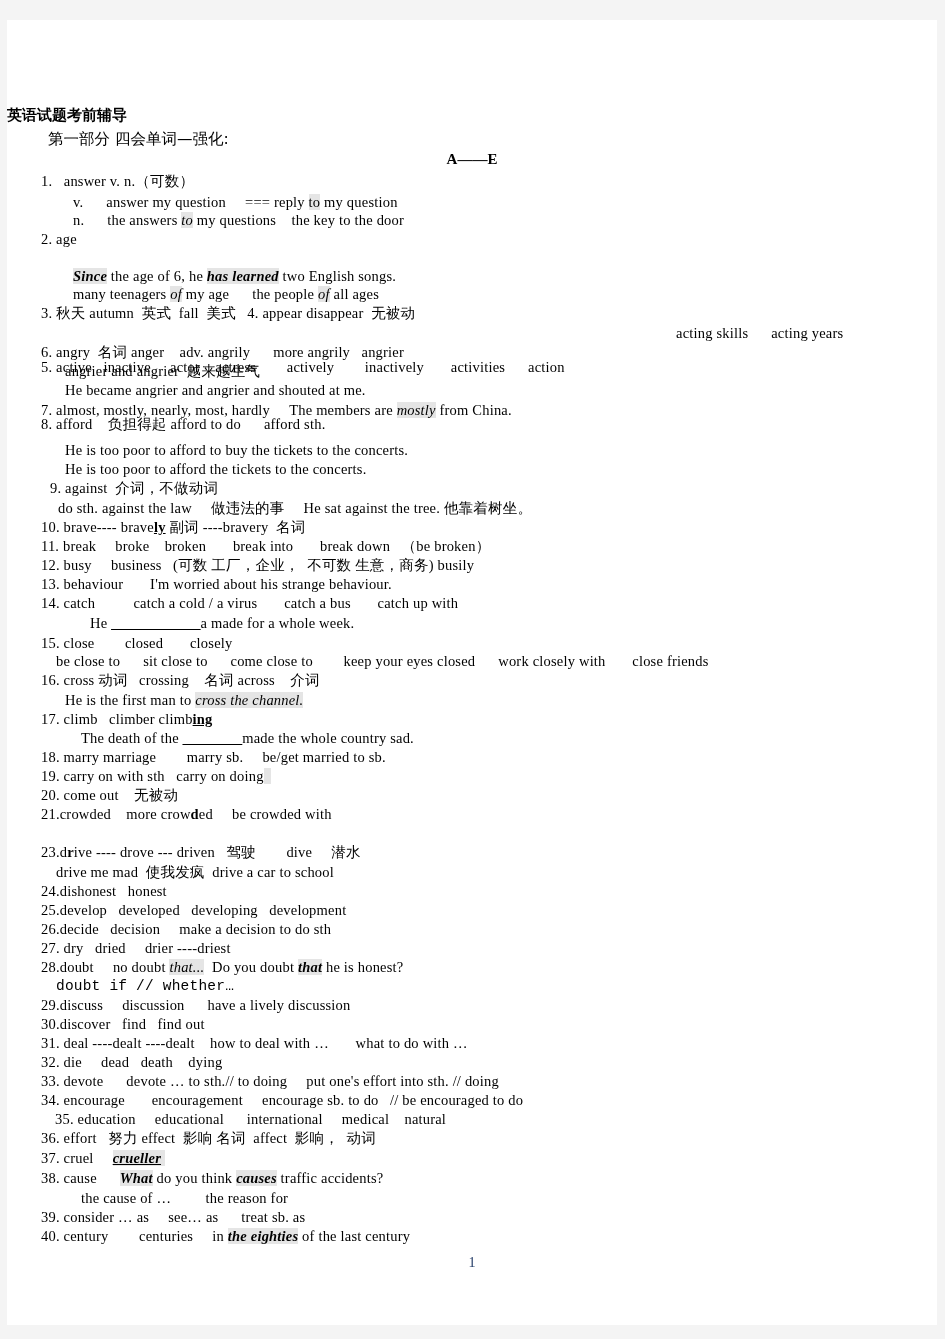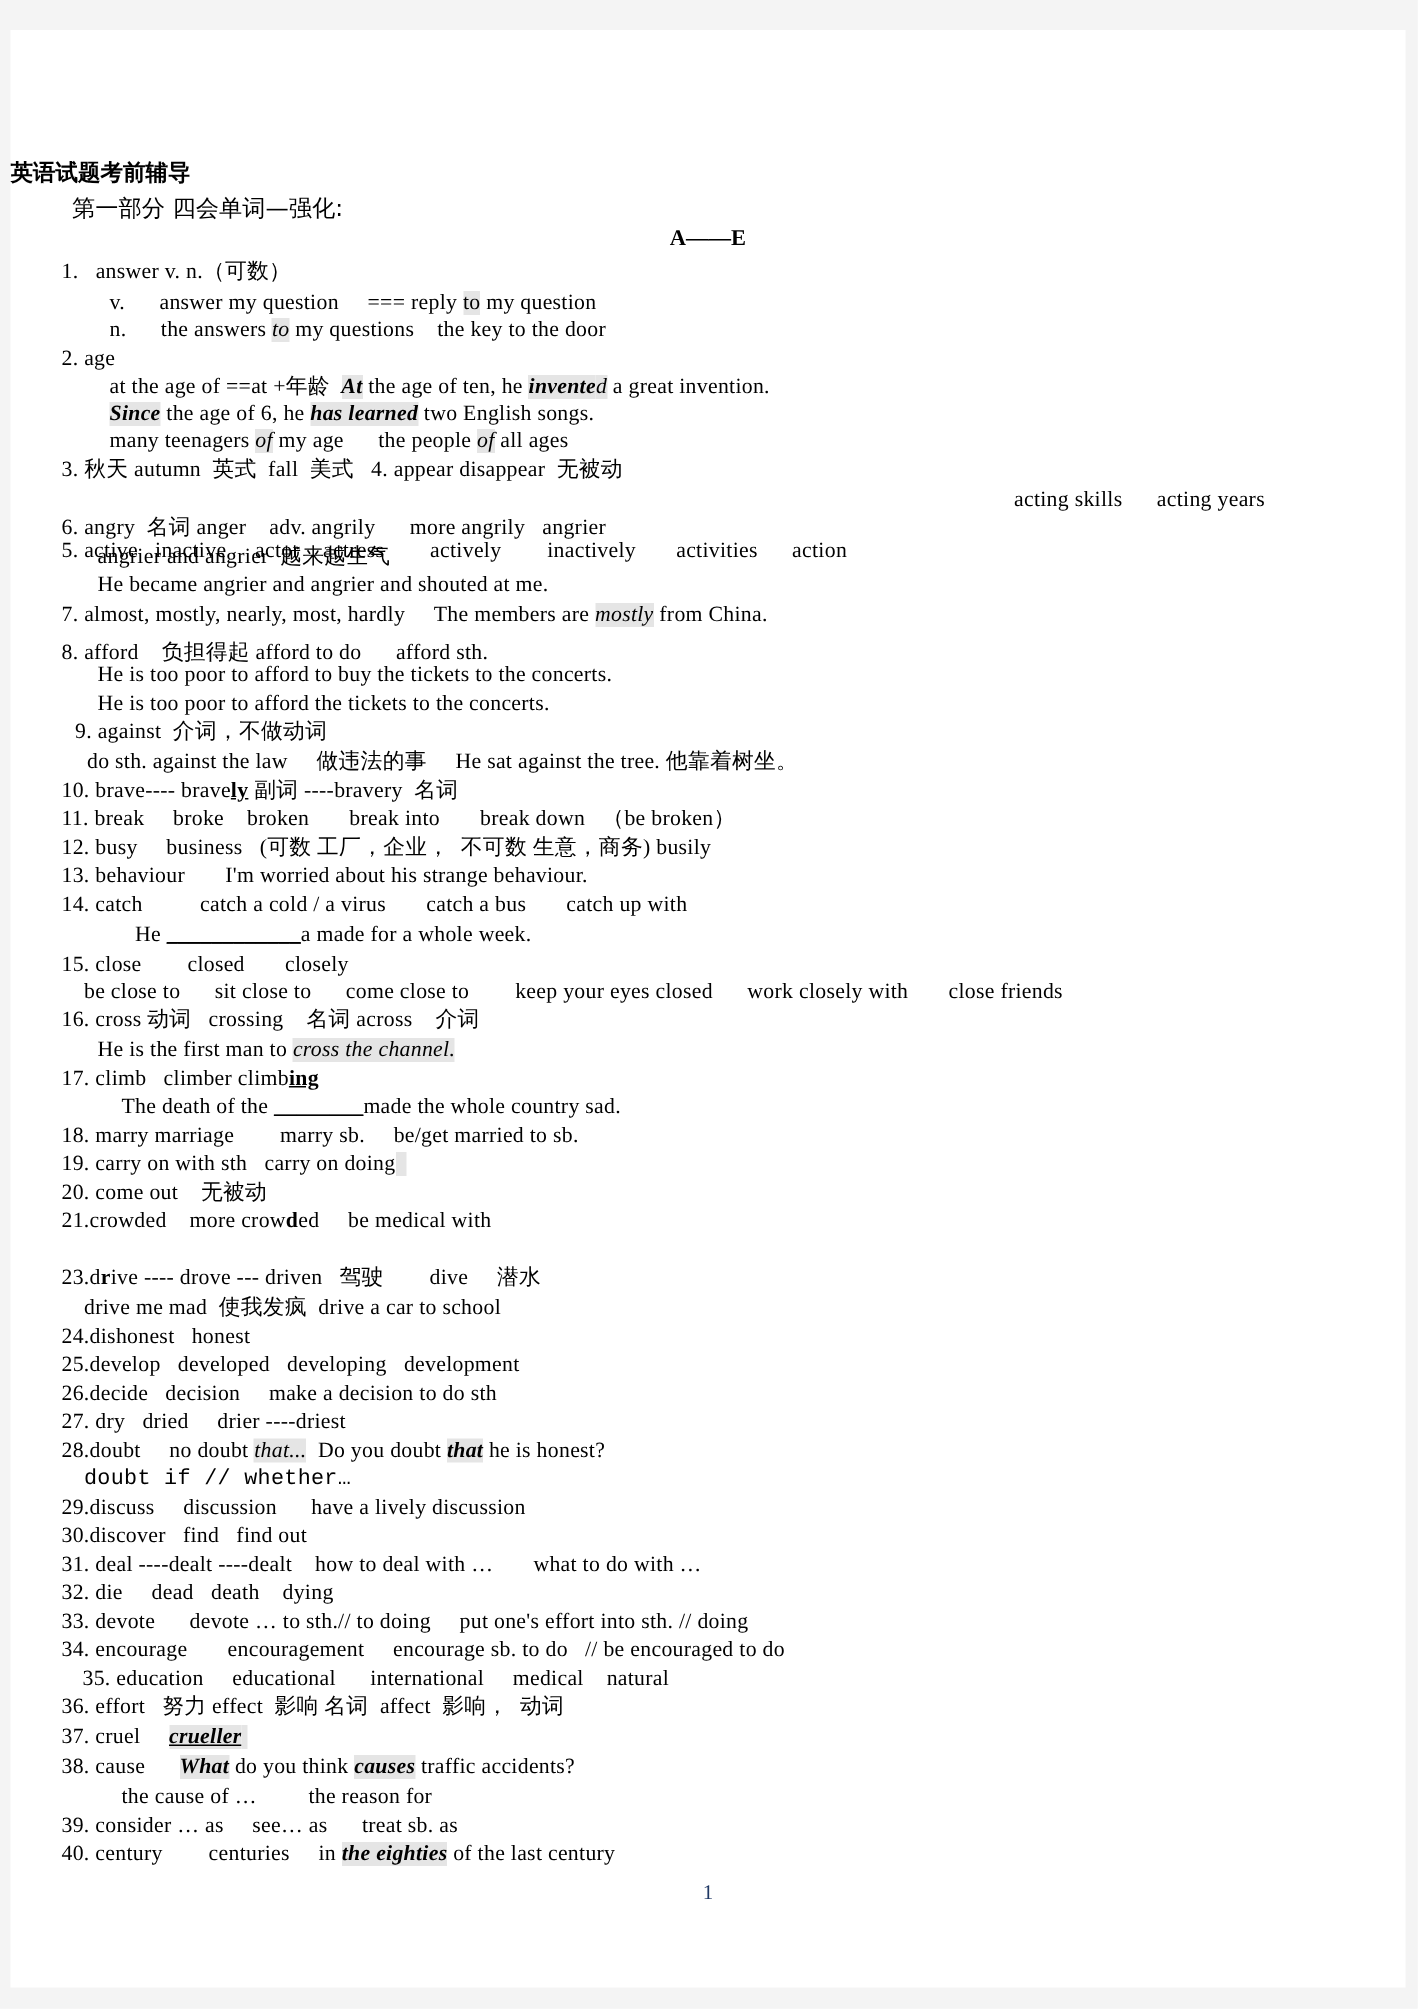--- a/index.html
+++ b/index.html
@@ -87,36 +87,35 @@
 
   <div class="title">英语试题考前辅导</div>
   <div class="part-label">第一部分 四会单词—强化:</div>
   <div class="range">A——E</div>
 
   <div class="ln" style="left:34px; top:154px;"><span>1.</span>&nbsp;&nbsp;&nbsp;<span>answer v. n.（可数）</span></div>
   <div class="ln" style="left:66px; top:175px;"><span>v.</span>&nbsp;&nbsp;&nbsp;&nbsp;&nbsp;&nbsp;<span>answer my question</span>&nbsp;&nbsp;&nbsp;&nbsp;&nbsp;<span>=== reply </span><span class="hl">to</span><span> my question</span></div>
   <div class="ln" style="left:66px; top:193px;"><span>n.</span>&nbsp;&nbsp;&nbsp;&nbsp;&nbsp;&nbsp;<span>the answers </span><span class="hl i">to</span><span> my questions</span>&nbsp;&nbsp;&nbsp;&nbsp;<span>the key to the door</span></div>
 
   <div class="ln" style="left:34px; top:212px;"><span>2.</span>&nbsp;<span>age</span></div>
-  <div class="ln" style="left:66px; top:231px;"><span>at the age of ==at +年龄</span>&nbsp;&nbsp;<span class="hl bi">At</span><span> the age of ten, he </span><span class="hl bi">invente</span><span class="hl i">d</span><span> a great invention.</span></div>
   <div class="ln" style="left:66px; top:249px;"><span class="hl bi">Since</span><span> the age of 6, he </span><span class="hl bi">has learned</span><span> two English songs.</span></div>
   <div class="ln" style="left:66px; top:267px;"><span>many teenagers </span><span class="hl i">of</span><span> my age</span>&nbsp;&nbsp;&nbsp;&nbsp;&nbsp;&nbsp;<span>the people </span><span class="hl i">of</span><span> all ages</span></div>
 
   <div class="ln" style="left:34px; top:286px;"><span>3.</span>&nbsp;<span>秋天 autumn  英式  fall  美式   4. appear disappear  无被动</span></div>
 
   <div class="ln" style="left:34px; top:306px;margin-top:34px;"><span>5.</span>&nbsp;<span>active   inactive     actor    actress        actively        inactively       activities      action</span></div>
   <div class="ln" style="left:669px; top:306px;"><span>acting skills      acting years</span></div>
 
   <div class="ln" style="left:34px; top:325px;"><span>6.</span>&nbsp;<span>angry  名词 anger    adv. angrily      more angrily   angrier</span></div>
   <div class="ln" style="left:58px; top:344px;"><span>angrier and angrier  越来越生气</span></div>
   <div class="ln" style="left:58px; top:363px;"><span>He became angrier and angrier and shouted at me.</span></div>
 
   <div class="ln" style="left:34px; top:383px;"><span>7.</span>&nbsp;<span>almost, mostly, nearly, most, hardly</span>&nbsp;&nbsp;&nbsp;&nbsp;&nbsp;<span>The members are </span><span class="hl i">mostly</span><span> from China.</span></div>
 
-  <div class="ln" style="left:34px; top:408px;"><span>8.</span>&nbsp;<span>afford    负担得起 afford to do      afford sth.</span></div>
+  <div class="ln" style="left:34px; top:397px;"><span>8.</span>&nbsp;<span>afford    负担得起 afford to do      afford sth.</span></div>
   <div class="ln" style="left:58px; top:423px;"><span>He is too poor to afford to buy the tickets to the concerts.</span></div>
   <div class="ln" style="left:58px; top:442px;"><span>He is too poor to afford the tickets to the concerts.</span></div>
 
   <div class="ln" style="left:43px; top:461px;"><span>9.</span>&nbsp;<span>against  介词，不做动词</span></div>
   <div class="ln" style="left:51px; top:481px;"><span>do sth. against the law     做违法的事     He sat against the tree. 他靠着树坐。</span></div>
 
   <div class="ln" style="left:34px; top:500px;"><span>10.</span>&nbsp;<span>brave---- brave</span><span class="b u">ly</span><span> 副词 ----bravery  名词</span></div>
 
   <div class="ln" style="left:34px; top:519px;"><span>11.</span>&nbsp;<span>break     broke    broken       break into       break down   （be broken）</span></div>
 
@@ -135,21 +134,21 @@
 
   <div class="ln" style="left:34px; top:692px;"><span>17.</span>&nbsp;<span>climb   climber climb</span><span class="b u">ing</span></div>
   <div class="ln" style="left:74px; top:711px;"><span>The death of the </span><span class="blank">________</span><span>made the whole country sad.</span></div>
 
   <div class="ln" style="left:34px; top:730px;"><span>18.</span>&nbsp;<span>marry marriage        marry sb.     be/get married to sb.</span></div>
 
   <div class="ln" style="left:34px; top:749px;"><span>19.</span>&nbsp;<span>carry on with sth   carry on doing</span><span class="hl">&nbsp;&nbsp;</span></div>
 
   <div class="ln" style="left:34px; top:768px;"><span>20.</span>&nbsp;<span>come out    无被动</span></div>
 
-  <div class="ln" style="left:34px; top:787px;"><span>21.</span><span>crowded    more crow</span><span class="b">d</span><span>ed     be medical with</span></div>
+  <div class="ln" style="left:34px; top:787px;"><span>21.</span><span>crowded    more crow</span><span class="b">d</span><span>ed     be crowded with</span></div>
 
 
   <div class="ln" style="left:34px; top:825px;"><span>23.</span><span>d</span><span class="b">r</span><span>ive ---- drove --- driven   驾驶        dive     潜水</span></div>
   <div class="ln" style="left:49px; top:845px;"><span>drive me mad  使我发疯  drive a car to school</span></div>
 
   <div class="ln" style="left:34px; top:864px;"><span>24.</span><span>dishonest   honest</span></div>
 
   <div class="ln" style="left:34px; top:883px;"><span>25.</span><span>develop   developed   developing   development</span></div>
 
   <div class="ln" style="left:34px; top:902px;"><span>26.</span><span>decide   decision     make a decision to do sth</span></div>

